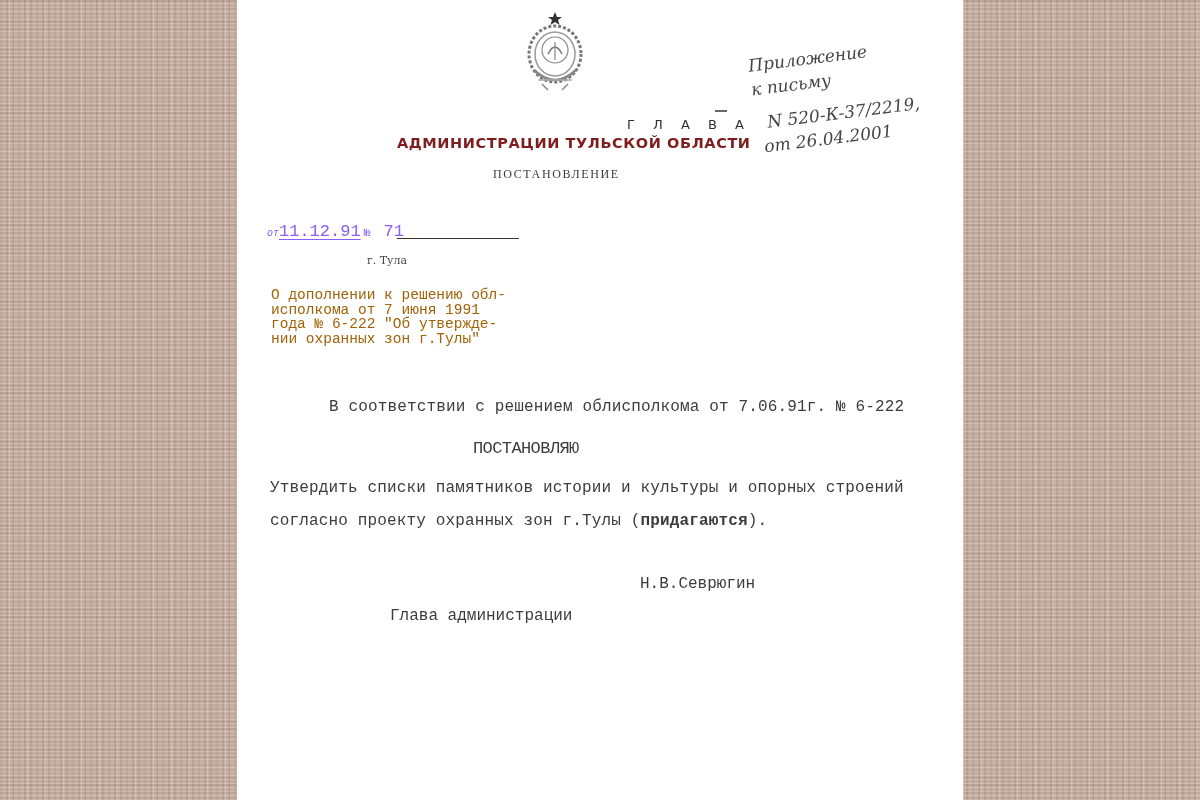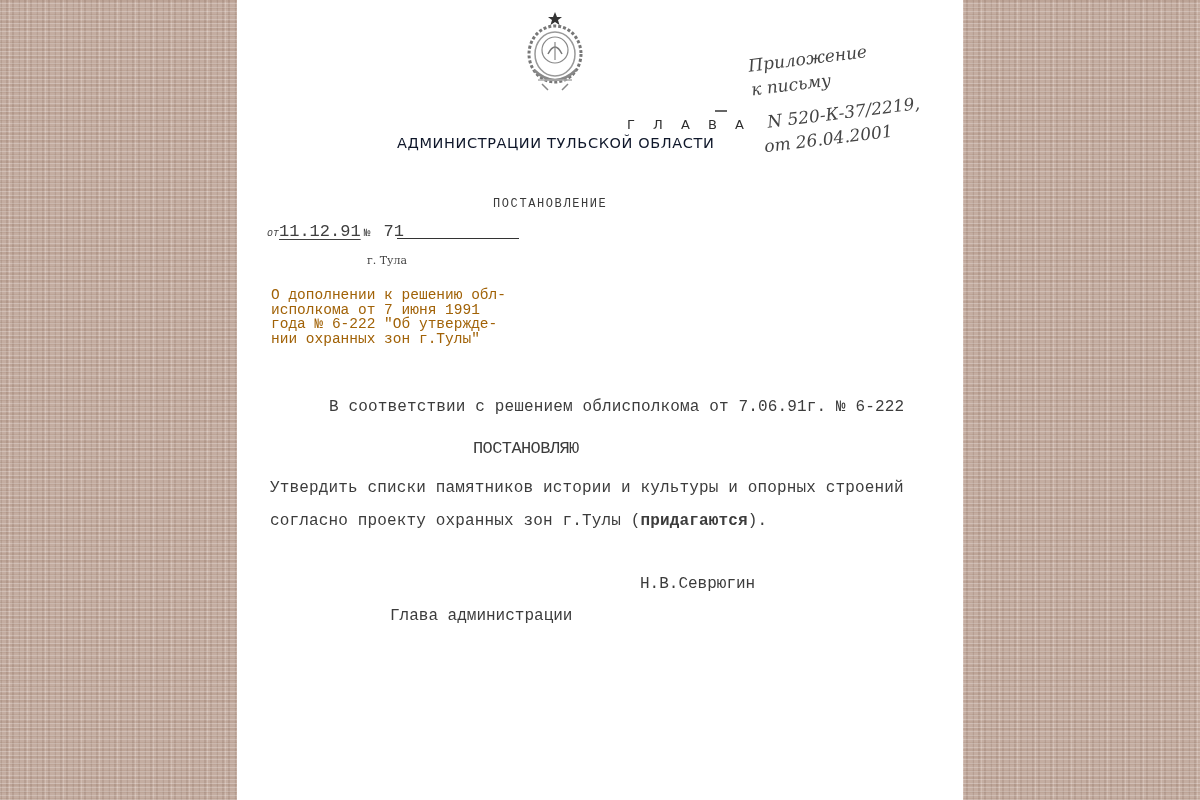--- a/index.html
+++ b/index.html
@@ -46,33 +46,32 @@
       font-size: 13px;
       letter-spacing: 7px;
       color: #2e2e2e;
       padding-left: 48px;
       box-sizing: border-box;
     }
     .hdr-admin {
       left: 160px; top: 135px;
       font-family: "DejaVu Sans", sans-serif;
       font-size: 14.5px;
-      font-weight: normal;
+      font-weight: bold;
       letter-spacing: 0.6px;
-      color: #0f172a;
+      color: #7f1d1d;
       white-space: nowrap;
     }
     .hdr-post {
       left: 256px; top: 167px;
-      font-family: Liberation Mono, monospace;
+      font-family: Liberation Serif, serif;
       font-size: 12px;
       letter-spacing: 1.6px;
       color: #3a3a3a;
       white-space: nowrap;
-      margin-top: 30px;
     }
 
     
     .handnote {
       left: 500px; top: 55px;
       width: 220px;
       font-family: "DejaVu Serif", serif;
       font-style: italic;
       font-size: 17px;
       line-height: 24px;
@@ -87,21 +86,21 @@
     .handnote .l4 { margin-left: 16px; }
     .dash-mark {
       left: 478px; top: 110px; width: 12px; height: 2px; background: #666;
     }
 
     
     .date-line {
       left: 30px; top: 222px;
       font-family: "Liberation Mono", monospace;
       font-size: 17px;
-      color: #404040;
+      color: #8b5cf6;
       white-space: nowrap;
     }
     .date-line .pre { font-size: 10px; font-style: italic; }
     .date-line .numsign { font-size: 11px; margin: 0 3px; }
     .date-line .u { text-decoration: underline; text-underline-offset: 3px; }
     .date-rule {
       left: 160px; top: 238px; width: 122px; height: 1px; background: #333;
     }
     .city {
       left: 130px; top: 254px;

